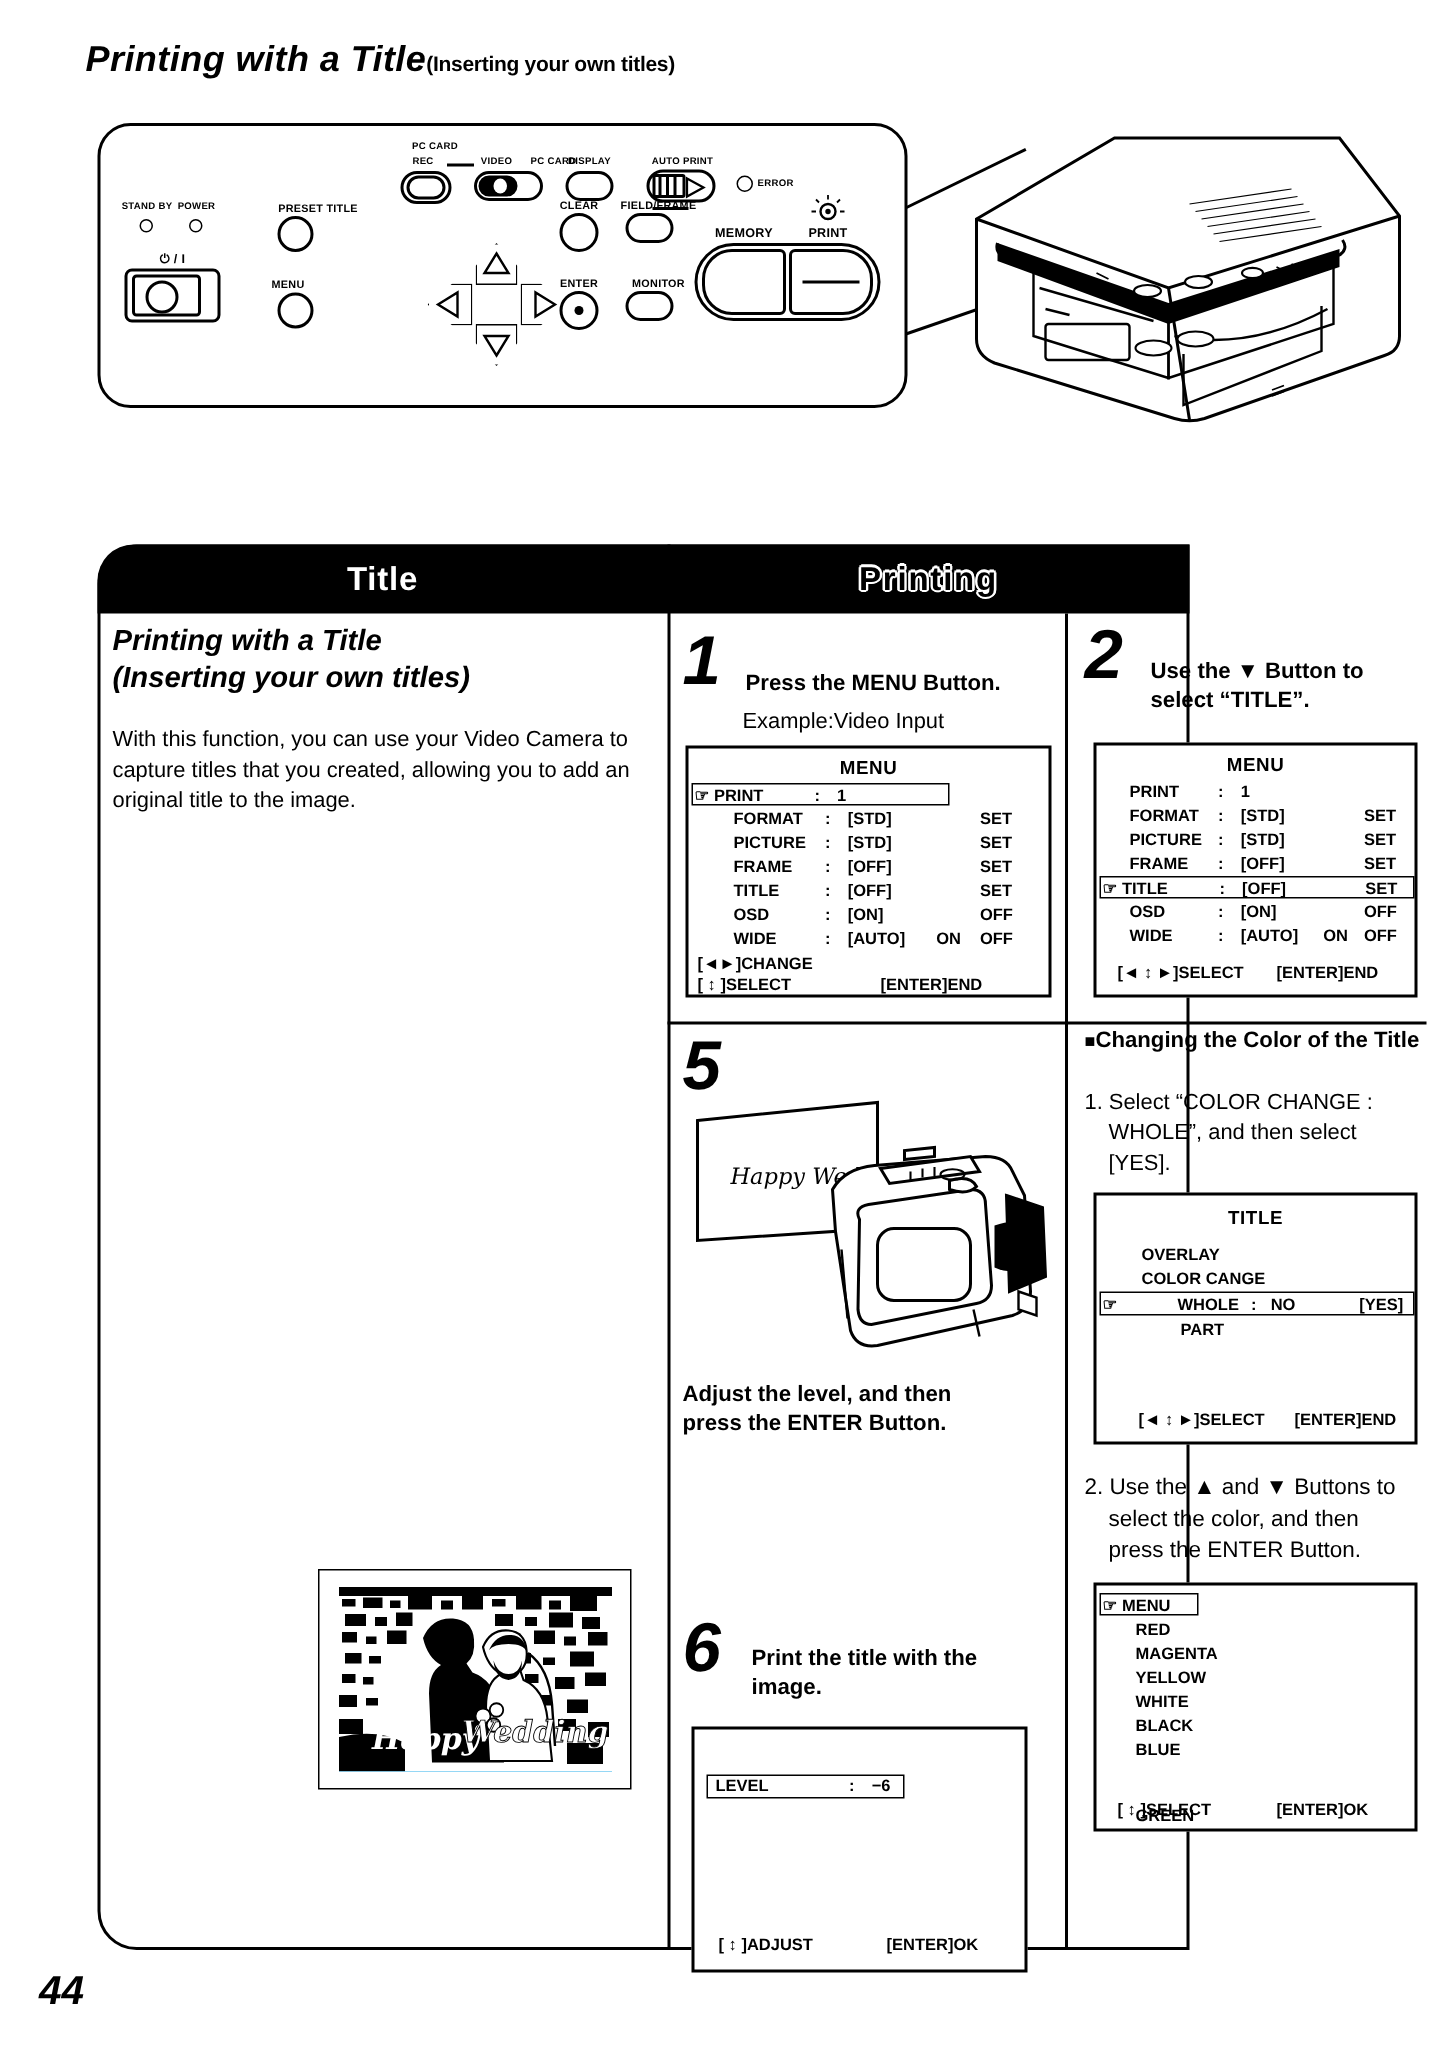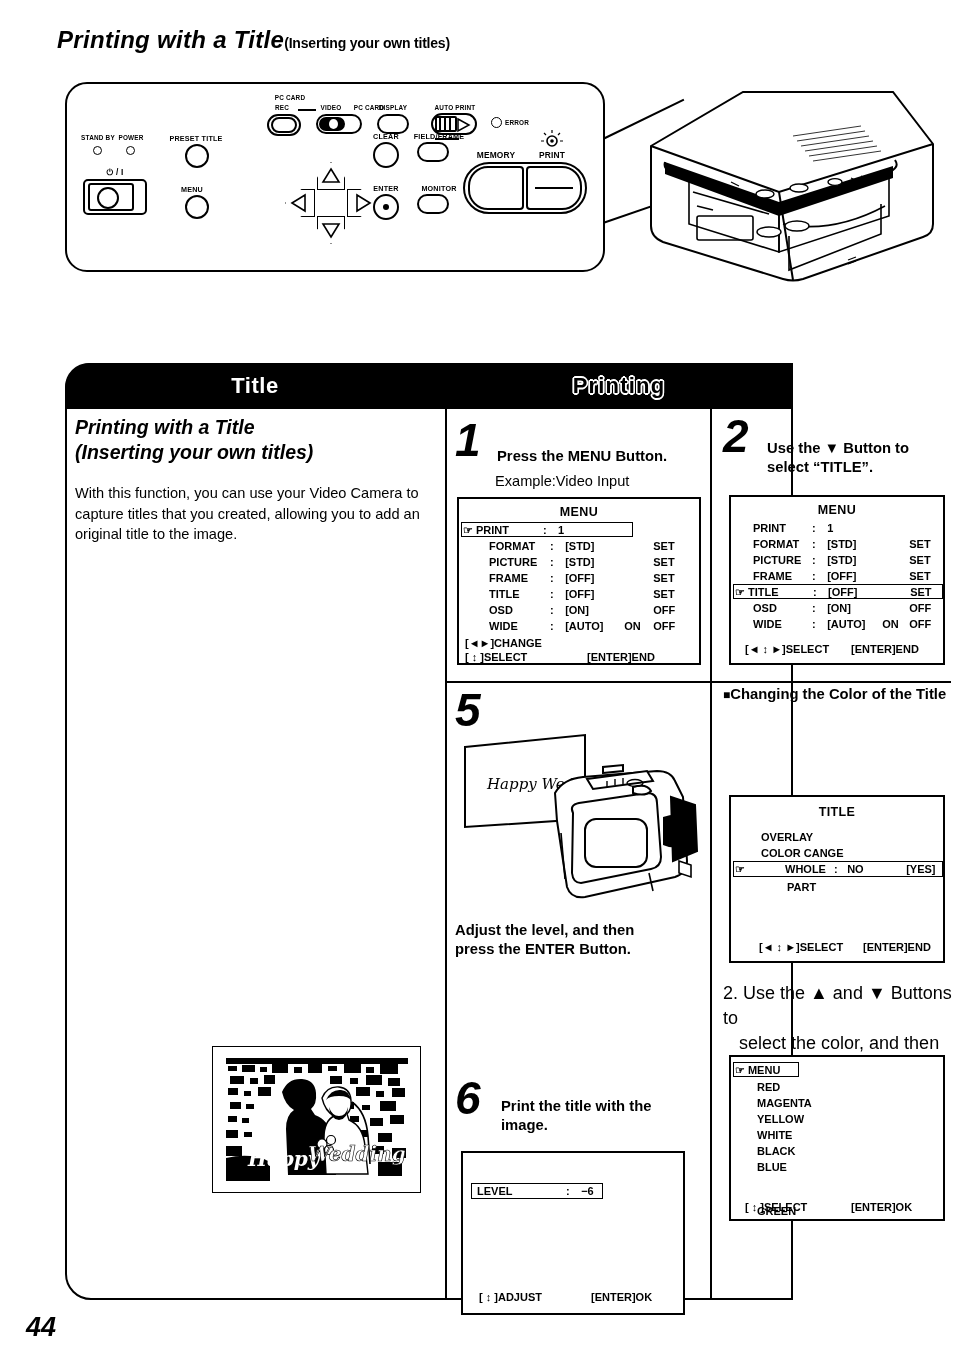--- a/index.html
+++ b/index.html
@@ -198,21 +198,21 @@
     <div class="cp-lbl" style="left:14px;top:50px;width:34px;">STAND BY</div>
     <div class="cp-lbl" style="left:48px;top:50px;width:32px;">POWER</div>
     <div class="led" style="left:26px;top:62px;width:9px;height:9px;"></div>
     <div class="led" style="left:59px;top:62px;width:9px;height:9px;"></div>
 
     <div class="cp-lbl s8" style="left:26px;top:83px;width:44px;">⏻ / I</div>
     <div class="btn-rect" style="left:16px;top:95px;width:64px;height:36px;border-radius:5px;"></div>
     <div class="btn-rect" style="left:21px;top:99px;width:46px;height:28px;border-radius:3px;"></div>
     <div class="btn-round" style="left:30px;top:103px;width:22px;height:22px;"></div>
 
-    <div class="cp-lbl s7" style="left:98px;top:50px;width:62px;">PRESET TITLE</div>
+    <div class="cp-lbl s7" style="left:114px;top:50px;width:62px;">PRESET TITLE</div>
     <div class="btn-round" style="left:118px;top:60px;width:24px;height:24px;"></div>
     <div class="cp-lbl s7" style="left:104px;top:101px;width:42px;">MENU</div>
     <div class="btn-round" style="left:118px;top:111px;width:24px;height:24px;"></div>
 
     <div class="dpad">
       <div class="arm" style="left:32px;top:0px;width:28px;height:28px;clip-path:polygon(50% 0,100% 55%,100% 100%,0 100%,0 55%);"></div>
       <div class="arm" style="left:32px;top:54px;width:28px;height:28px;clip-path:polygon(0 0,100% 0,100% 45%,50% 100%,0 45%);"></div>
       <div class="arm" style="left:0px;top:27px;width:30px;height:28px;clip-path:polygon(0 50%,55% 0,100% 0,100% 100%,55% 100%);"></div>
       <div class="arm" style="left:62px;top:27px;width:30px;height:28px;clip-path:polygon(0 0,45% 0,100% 50%,45% 100%,0 100%);"></div>
       <svg width="92" height="84" style="position:absolute;left:0;top:0;">
@@ -563,20 +563,25 @@
       <div class="ftr" style="left:16px;top:138px;">[ ↕ ]ADJUST</div>
       <div class="ftr" style="left:128px;top:138px;">[ENTER]OK</div>
     </div>
   </div>
 
   <div class="cell" style="left:654px;top:322px;width:232px;height:610px;">
     <div class="sqhead" style="position:absolute;left:4px;top:0px;width:228px;">
       <span class="sq">■</span><span>Changing the Color of the Title</span>
     </div>
 
+    <div style="position:absolute;left:4px;top:40px;width:228px;font-size:14.6px;line-height:1.4;">
+      <span>1. Select “COLOR CHANGE :</span><br>
+      <span style="padding-left:16px;display:inline-block;">WHOLE”, and then select</span><br>
+      <span style="padding-left:16px;display:inline-block;">[YES].</span>
+    </div>
 
     <div class="osd" style="left:10px;top:110px;width:216px;height:168px;">
       <div class="ttl" style="top:8px;">TITLE</div>
       <div class="row" style="left:30px;top:34px;">OVERLAY</div>
       <div class="row" style="left:30px;top:50px;">COLOR CANGE</div>
 
       <div class="hl" style="left:2px;top:64px;width:210px;height:16px;"></div>
       <div class="row" style="left:4px;top:66px;">
         <span class="hand">☞</span>
         <span style="display:inline-block;width:34px;"></span>
@@ -584,21 +589,21 @@
         <span style="display:inline-block;width:10px;">:</span>
         <span style="display:inline-block;width:56px;">NO</span>
         <span>[YES]</span>
       </div>
       <div class="row" style="left:56px;top:84px;">PART</div>
 
       <div class="ftr" style="left:28px;top:144px;">[◄ ↕ ►]SELECT</div>
       <div class="ftr" style="left:132px;top:144px;">[ENTER]END</div>
     </div>
 
-    <div style="position:absolute;left:4px;top:296px;width:232px;font-size:18px;line-height:1.4;">
+    <div style="position:absolute;left:4px;top:296px;width:232px;font-size:15px;line-height:1.4;">
       <span>2. Use the ▲ and ▼ Buttons to</span><br>
       <span style="padding-left:16px;display:inline-block;">select the color, and then</span><br>
       <span style="padding-left:16px;display:inline-block;">press the ENTER Button.</span>
     </div>
 
     <div class="osd" style="left:10px;top:370px;width:216px;height:166px;">
       <div class="hl" style="left:2px;top:5px;width:66px;height:15px;"></div>
       <div class="row" style="left:4px;top:7px;">
         <span class="hand">☞</span>
         <span>MENU</span>

